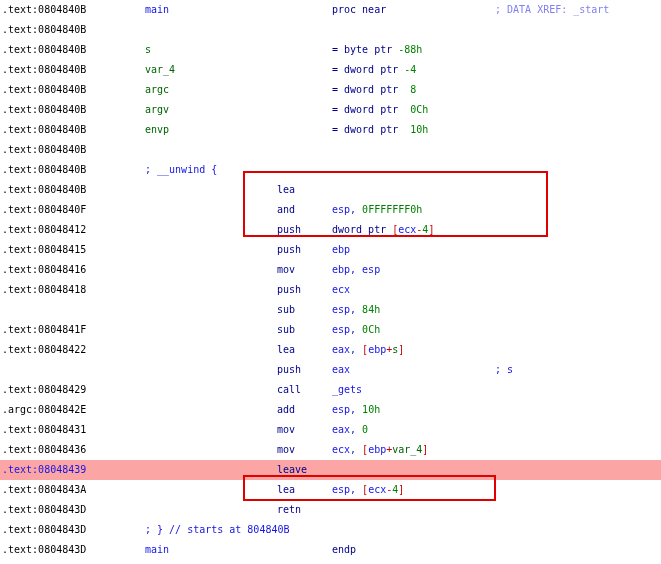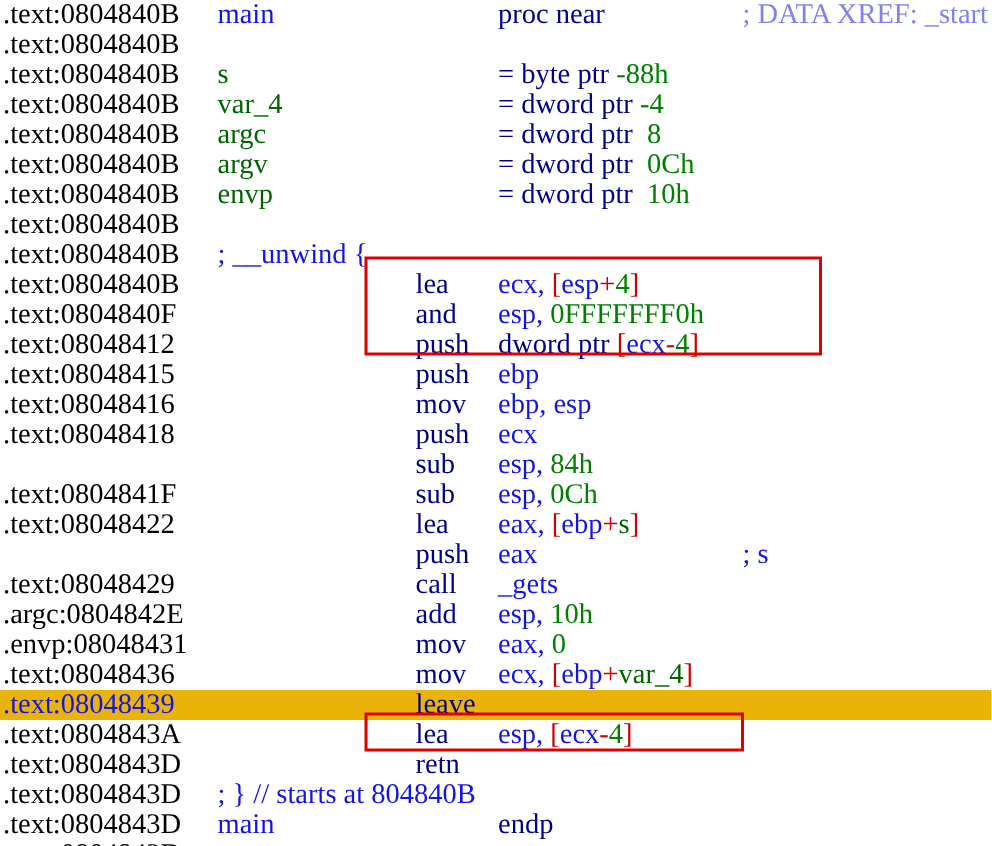--- a/index.html
+++ b/index.html
@@ -17,25 +17,24 @@
     position: relative;
     width: 661px;
     height: 564px;
     background: #ffffff;
   }
   .line {
     position: relative;
     height: 20px;
     line-height: 20px;
     white-space: pre;
-    font-size: 19px;
+    font-size: 10px;
     letter-spacing: 0px;
-    font-family: Liberation Serif, serif;
   }
-  .line.hl { background: #eab308; }
+  .line.hl { background: #fca5a5; }
 
   .addr {
     position: absolute;
     left: 2px;
     top: 0;
     color: #000000;
   }
   .line.hl .addr, .line.hl .addr .seg, .line.hl .addr .off { color: #1414e6; }
 
   .nm {
@@ -87,33 +86,33 @@
   <div id="lines-host">
       <div class="line"><span class="addr">.text:0804840B</span><span class="nm c-func">main</span><span class="op"><span class="c-kw">proc near</span></span><span class="cm c-cmt">; DATA XREF: _start</span></div>
       <div class="line"><span class="addr">.text:0804840B</span></div>
       <div class="line"><span class="addr">.text:0804840B</span><span class="nm c-name">s</span><span class="op"><span class="c-kw">= byte ptr </span><span class="c-num">-88h</span></span></div>
       <div class="line"><span class="addr">.text:0804840B</span><span class="nm c-name">var_4</span><span class="op"><span class="c-kw">= dword ptr </span><span class="c-num">-4</span></span></div>
       <div class="line"><span class="addr">.text:0804840B</span><span class="nm c-name">argc</span><span class="op"><span class="c-kw">= dword ptr </span><span class="c-num"> 8</span></span></div>
       <div class="line"><span class="addr">.text:0804840B</span><span class="nm c-name">argv</span><span class="op"><span class="c-kw">= dword ptr </span><span class="c-num"> 0Ch</span></span></div>
       <div class="line"><span class="addr">.text:0804840B</span><span class="nm c-name">envp</span><span class="op"><span class="c-kw">= dword ptr </span><span class="c-num"> 10h</span></span></div>
       <div class="line"><span class="addr">.text:0804840B</span></div>
       <div class="line"><span class="addr">.text:0804840B</span><span class="nm c-cmtb">; __unwind {</span></div>
-      <div class="line"><span class="addr">.text:0804840B</span><span class="mn c-mn">lea</span><span class="op"><span class="c-reg">ecx, </span><span class="c-punct">[</span><span class="c-reg">esp</span><span class="c-punct">+</span><span class="c-num">4</span><span class="c-punct">]</span></span></div>
+      <div class="line"><span class="addr">.text:0804840B</span><span class="mn c-mn">lea</span></div>
       <div class="line"><span class="addr">.text:0804840F</span><span class="mn c-mn">and</span><span class="op"><span class="c-reg">esp, </span><span class="c-num">0FFFFFFF0h</span></span></div>
       <div class="line"><span class="addr">.text:08048412</span><span class="mn c-mn">push</span><span class="op"><span class="c-kw">dword ptr </span><span class="c-punct">[</span><span class="c-reg">ecx</span><span class="c-punct">-</span><span class="c-num">4</span><span class="c-punct">]</span></span></div>
       <div class="line"><span class="addr">.text:08048415</span><span class="mn c-mn">push</span><span class="op"><span class="c-reg">ebp</span></span></div>
       <div class="line"><span class="addr">.text:08048416</span><span class="mn c-mn">mov</span><span class="op"><span class="c-reg">ebp, esp</span></span></div>
       <div class="line"><span class="addr">.text:08048418</span><span class="mn c-mn">push</span><span class="op"><span class="c-reg">ecx</span></span></div>
       <div class="line"><span class="mn c-mn">sub</span><span class="op"><span class="c-reg">esp, </span><span class="c-num">84h</span></span></div>
       <div class="line"><span class="addr">.text:0804841F</span><span class="mn c-mn">sub</span><span class="op"><span class="c-reg">esp, </span><span class="c-num">0Ch</span></span></div>
       <div class="line"><span class="addr">.text:08048422</span><span class="mn c-mn">lea</span><span class="op"><span class="c-reg">eax, </span><span class="c-punct">[</span><span class="c-reg">ebp</span><span class="c-punct">+</span><span class="c-name">s</span><span class="c-punct">]</span></span></div>
       <div class="line"><span class="mn c-mn">push</span><span class="op"><span class="c-reg">eax</span></span><span class="cm c-cmtb">; s</span></div>
       <div class="line"><span class="addr">.text:08048429</span><span class="mn c-mn">call</span><span class="op"><span class="c-func">_gets</span></span></div>
       <div class="line"><span class="addr">.argc:0804842E</span><span class="mn c-mn">add</span><span class="op"><span class="c-reg">esp, </span><span class="c-num">10h</span></span></div>
-      <div class="line"><span class="addr">.envp:08048431</span><span class="mn c-mn">mov</span><span class="op"><span class="c-reg">eax, </span><span class="c-num">0</span></span></div>
+      <div class="line"><span class="addr">.text:08048431</span><span class="mn c-mn">mov</span><span class="op"><span class="c-reg">eax, </span><span class="c-num">0</span></span></div>
       <div class="line"><span class="addr">.text:08048436</span><span class="mn c-mn">mov</span><span class="op"><span class="c-reg">ecx, </span><span class="c-punct">[</span><span class="c-reg">ebp</span><span class="c-punct">+</span><span class="c-name">var_4</span><span class="c-punct">]</span></span></div>
       <div class="line hl"><span class="addr">.text:08048439</span><span class="mn c-mn">leave</span></div>
       <div class="line"><span class="addr">.text:0804843A</span><span class="mn c-mn">lea</span><span class="op"><span class="c-reg">esp, </span><span class="c-punct">[</span><span class="c-reg">ecx</span><span class="c-punct">-</span><span class="c-num">4</span><span class="c-punct">]</span></span></div>
       <div class="line"><span class="addr">.text:0804843D</span><span class="mn c-mn">retn</span></div>
       <div class="line"><span class="addr">.text:0804843D</span><span class="nm c-cmtb">; } // starts at 804840B</span></div>
       <div class="line"><span class="addr">.text:0804843D</span><span class="nm c-func">main</span><span class="op"><span class="c-kw">endp</span></span></div>
       <div class="line"><span class="addr">.text:0804843D</span></div>
     </div>
   <div class="redbox" id="redbox-1"></div>
   <div class="redbox" id="redbox-2"></div>

